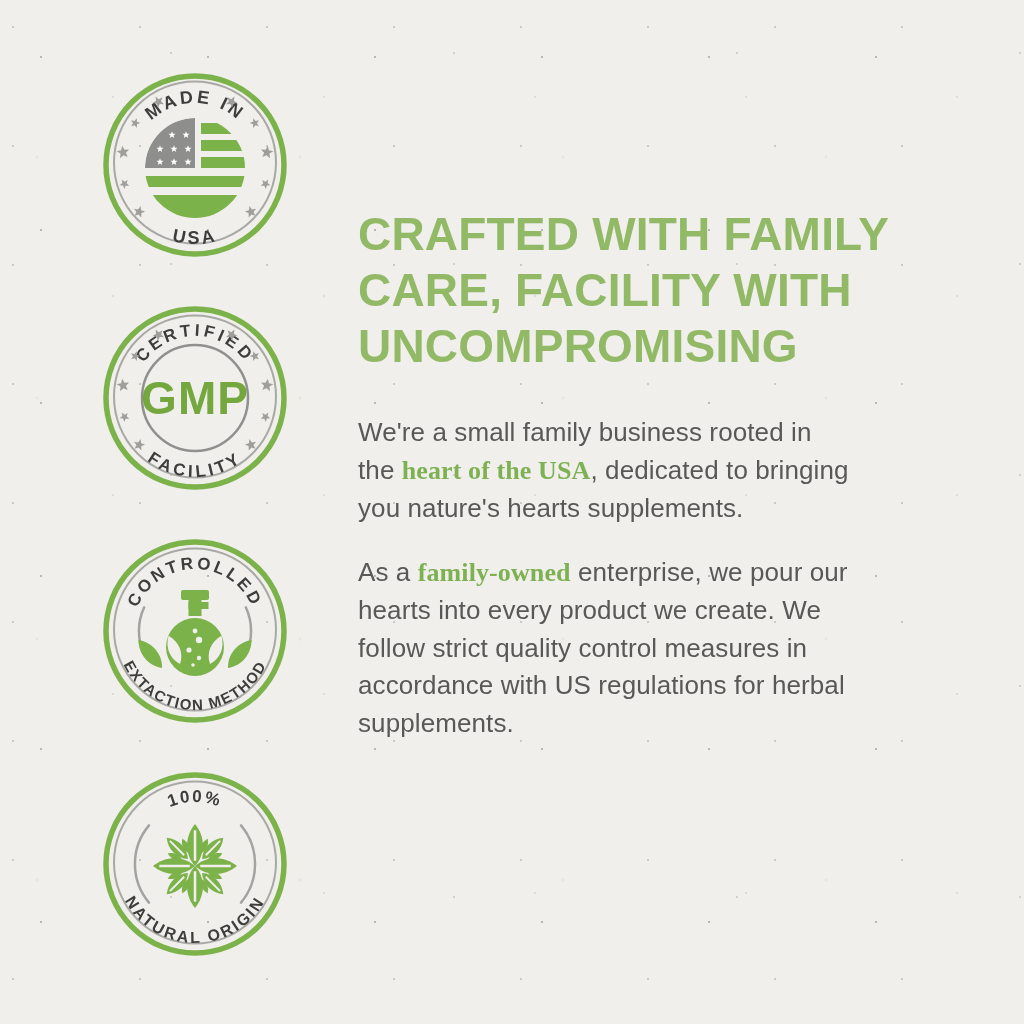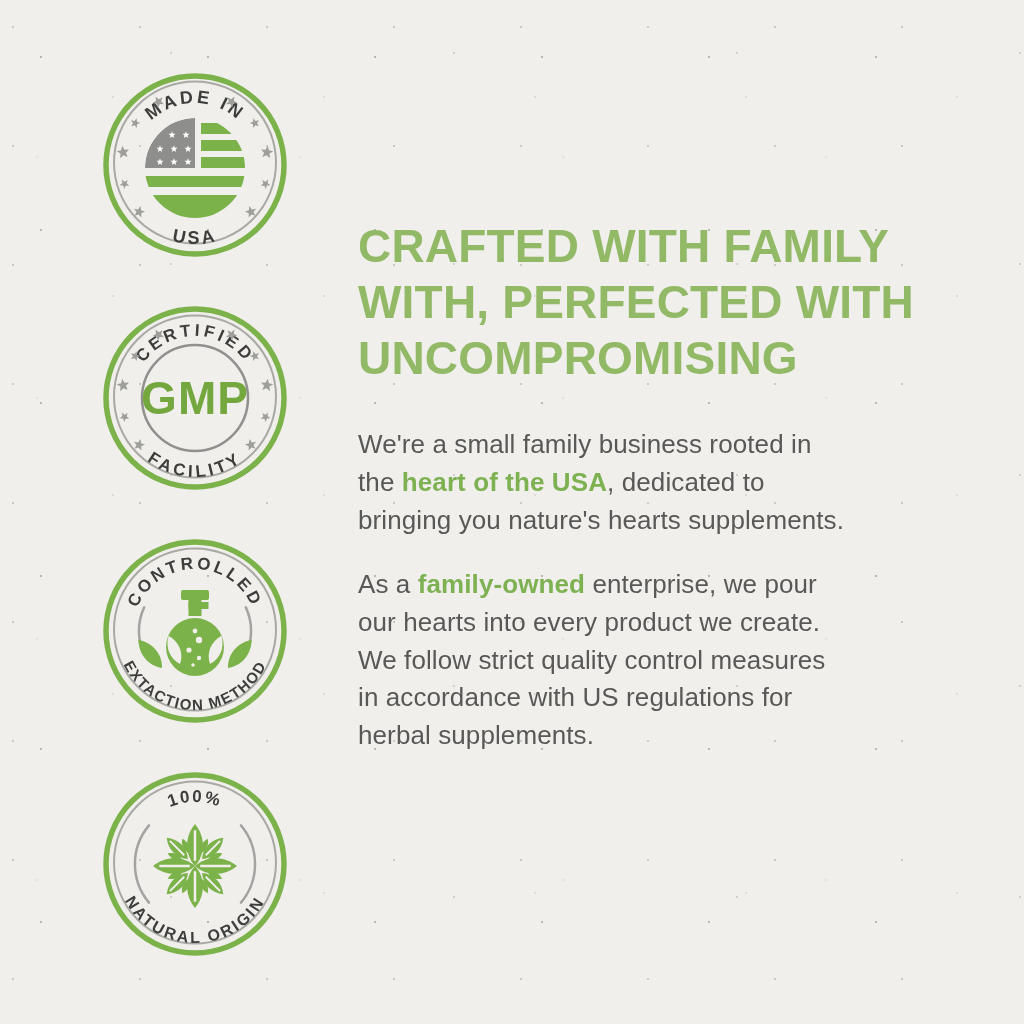--- a/index.html
+++ b/index.html
@@ -15,25 +15,25 @@
       radial-gradient(1.2px 1.2px at 151px 133px, #c0bfbb 50%, transparent 55%),
       radial-gradient(3px 3px at 37px 157px, #e6e5e1 40%, transparent 62%),
       radial-gradient(1.2px 2.4px at 171px 53px, #ccccc8 45%, transparent 58%);
     background-size:127px 119px,149px 131px,167px 173px,193px 157px,211px 199px,229px 181px,263px 241px,283px 211px;
     font-family:"Liberation Sans", sans-serif;
   }
   .badges{position:absolute;left:100px;top:70px;display:flex;flex-direction:column;gap:43px;}
   .badge{width:190px;height:190px;position:relative;}
   .badge svg{display:block;width:190px;height:190px;}
   .arc-text{font-family:"Liberation Sans",sans-serif;font-weight:700;fill:#3d3d3b;}
-  .text-col{position:absolute;left:358px;top:206px;width:625px;margin-top:12px;}
+  .text-col{position:absolute;left:358px;top:206px;width:625px;}
   .headline{color:#92ba66;font-size:46px;font-weight:700;line-height:1.22;letter-spacing:0.2px;margin:0 0 40px 0;}
   .headline div{white-space:nowrap;}
   .para{color:#585856;font-size:26px;line-height:1.45;width:494px;margin:0 0 27px 0;letter-spacing:0.1px;}
-  .hl{color:#7db152;font-weight:700;}
+  .hl{color:#7db152;font-weight:700;font-family:Liberation Serif, serif;}
 </style>
 </head>
 <body>
 
 <div class="canvas">
 
   <svg width="0" height="0" style="position:absolute">
     <defs>
       <path id="star" d="M0,-6 L1.53,-2.1 5.71,-1.85 2.47,0.8 3.53,4.85 0,2.6 -3.53,4.85 -2.47,0.8 -5.71,-1.85 -1.53,-2.1 Z"></path>
       <path id="leafB" d="M0 0 C 10 -11, 10 -28, 0 -40 C -10 -28, -10 -11, 0 0 Z"></path>
@@ -231,20 +231,20 @@
             </g>
         </g>
       </svg>
     </div>
 
   </div>
 
   <div class="text-col">
     <h1 class="headline">
       <div>CRAFTED WITH FAMILY</div>
-      <div>WITH, PERFECTED WITH</div>
+      <div>CARE, FACILITY WITH</div>
       <div>UNCOMPROMISING</div>
     </h1>
     <p class="para"><span>We're a small family business rooted in the </span><span class="hl">heart of the USA</span><span>, dedicated to bringing you nature's hearts supplements.</span></p>
     <p class="para"><span>As a </span><span class="hl">family-owned</span><span> enterprise, we pour our hearts into every product we create. We follow strict quality control measures in accordance with US regulations for herbal supplements.</span></p>
   </div>
 
 </div>
 
 </body></html>

